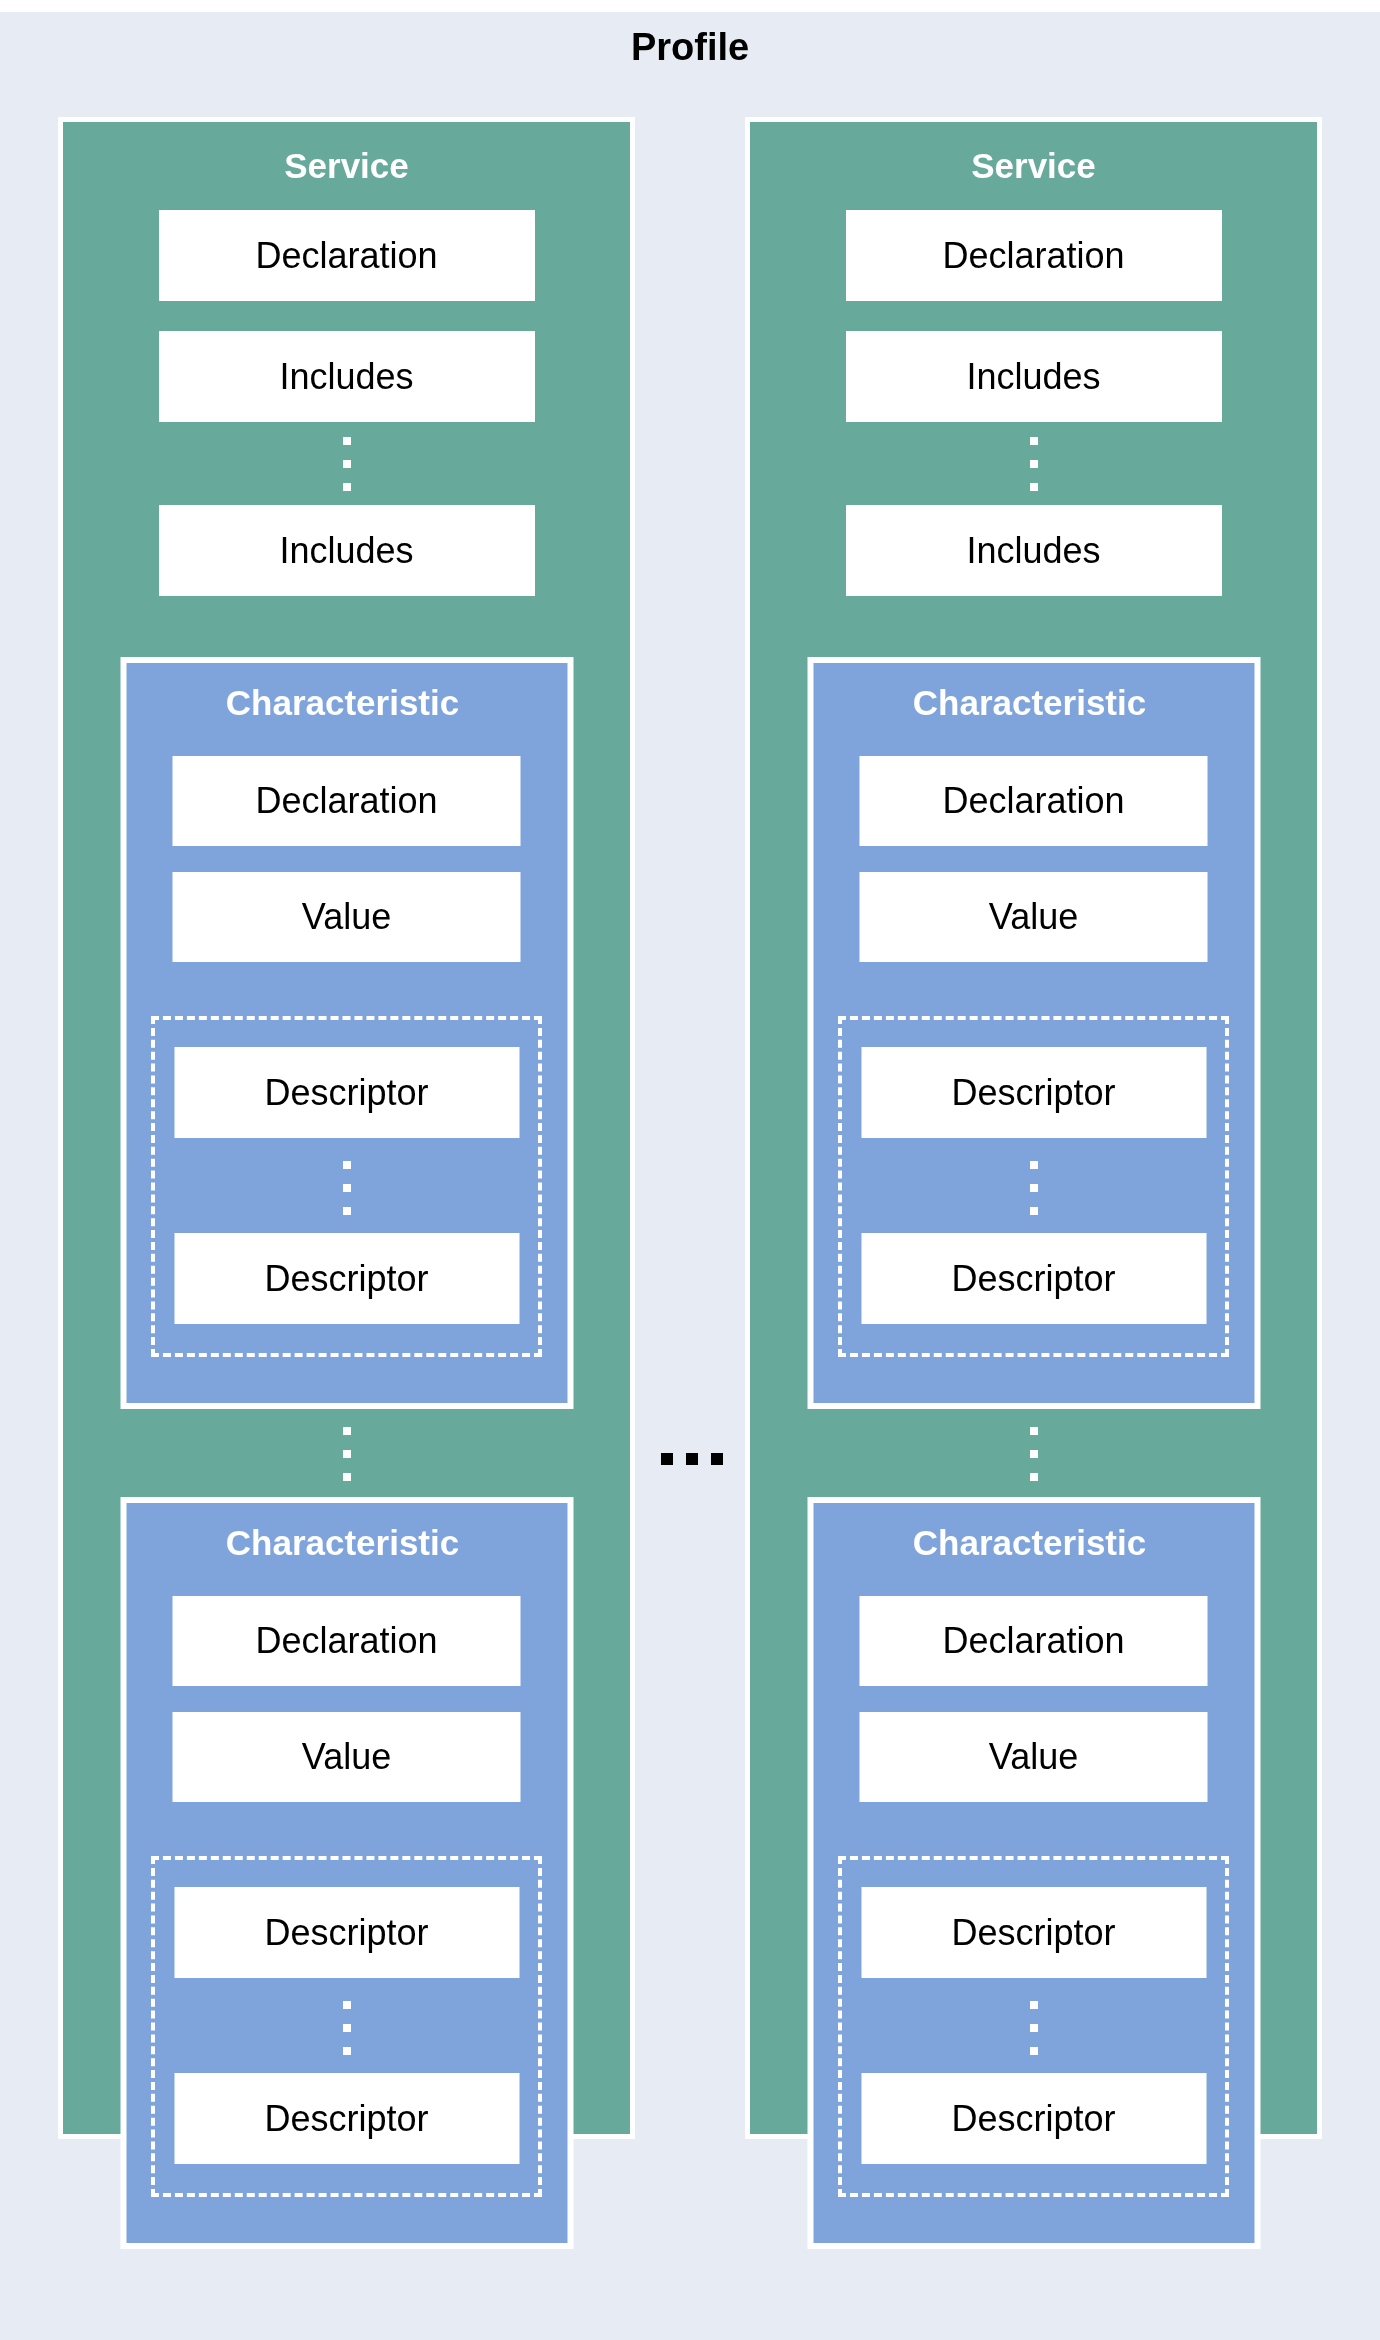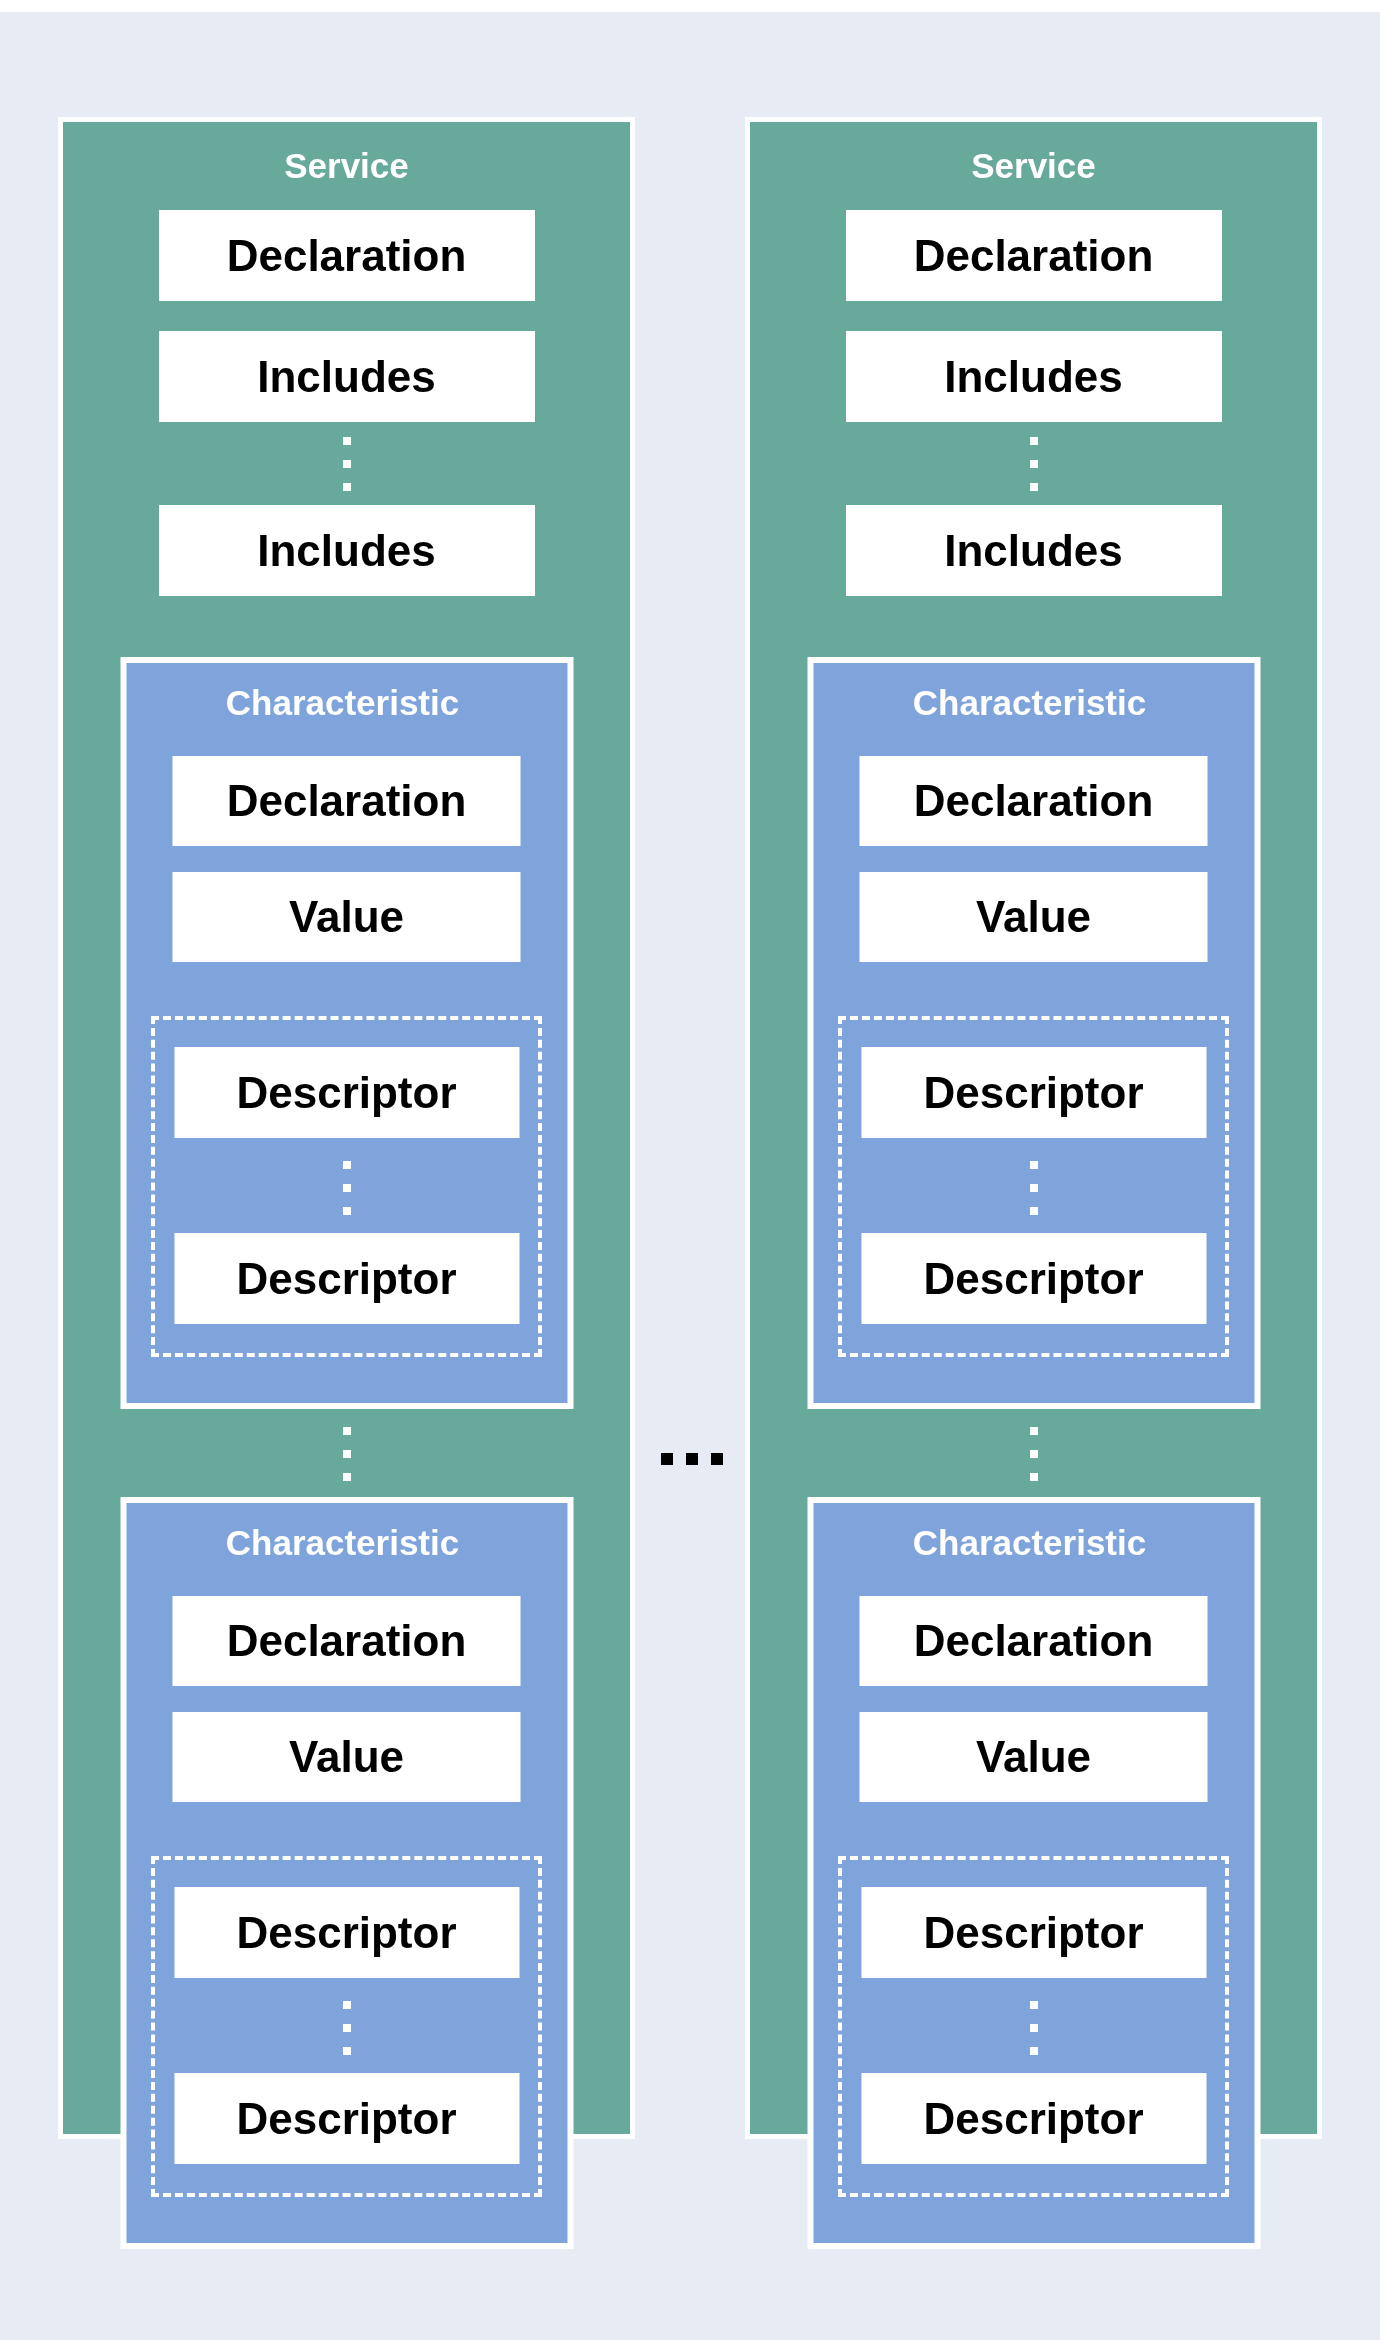--- a/index.html
+++ b/index.html
@@ -7,21 +7,21 @@
         font-family:"Liberation Sans", sans-serif;}
   .page-bg{position:absolute;left:0;top:12px;width:1380px;height:2328px;background:#e7ecf4;}
   .page-title{position:absolute;top:26px;left:0;width:100%;text-align:center;
               font-size:38px;font-weight:bold;color:#000;}
   .column{position:absolute;top:117px;width:577px;height:2022px;background:#ffffff;}
   #col1{left:58px;} #col2{left:745px;}
   .service-bg{position:absolute;inset:5px;background:#67a99a;}
   .service-title{position:absolute;top:24px;left:0;right:0;text-align:center;
                  color:#ffffff;font-weight:bold;font-size:35px;line-height:50px;}
   .wbox{position:absolute;left:50%;transform:translateX(-50%);background:#ffffff;color:#000;
-        font-size:44px;display:flex;align-items:center;justify-content:center;box-sizing:border-box;font-weight:bold;}
+        font-size:36px;display:flex;align-items:center;justify-content:center;box-sizing:border-box;}
   .svc-box{width:376px;height:91px;}
   .svc-decl{top:93px;} .svc-inc1{top:214px;} .svc-inc2{top:388px;}
   .vdots{position:absolute;left:50%;transform:translateX(-50%);width:8px;
          display:flex;flex-direction:column;gap:15px;}
   .vdots i{width:8px;height:8px;background:#ffffff;}
   .vd-includes{top:320px;} .vd-chars{top:1310px;}
   .char{position:absolute;left:50%;transform:translateX(-50%);width:453px;height:752px;background:#ffffff;}
   .char-1{top:540px;} .char-2{top:1380px;}
   .char-bg{position:absolute;inset:6px;background:#7fa4dc;}
   .char-title{position:absolute;top:20px;left:0;right:8px;text-align:center;
@@ -34,20 +34,21 @@
   .d-desc1{top:27px;} .d-desc2{top:213px;}
   .vd-desc{top:141px;}
   .gap-dots{position:absolute;top:1453px;left:661px;display:flex;gap:13px;}
   .gap-dots b{width:12px;height:12px;background:#000;}
 </style>
 </head>
 <body>
 
 <div class="page">
   <div class="page-bg"></div>
+  <div class="page-title">Profile</div>
   <div class="column" id="col1">
   <div class="service-bg"></div>
   <div class="service-title">Service</div>
   <div class="wbox svc-box svc-decl">Declaration</div>
   <div class="wbox svc-box svc-inc1">Includes</div>
   <div class="vdots vd-includes">
         <i></i>
         <i></i>
         <i></i>
       </div>

